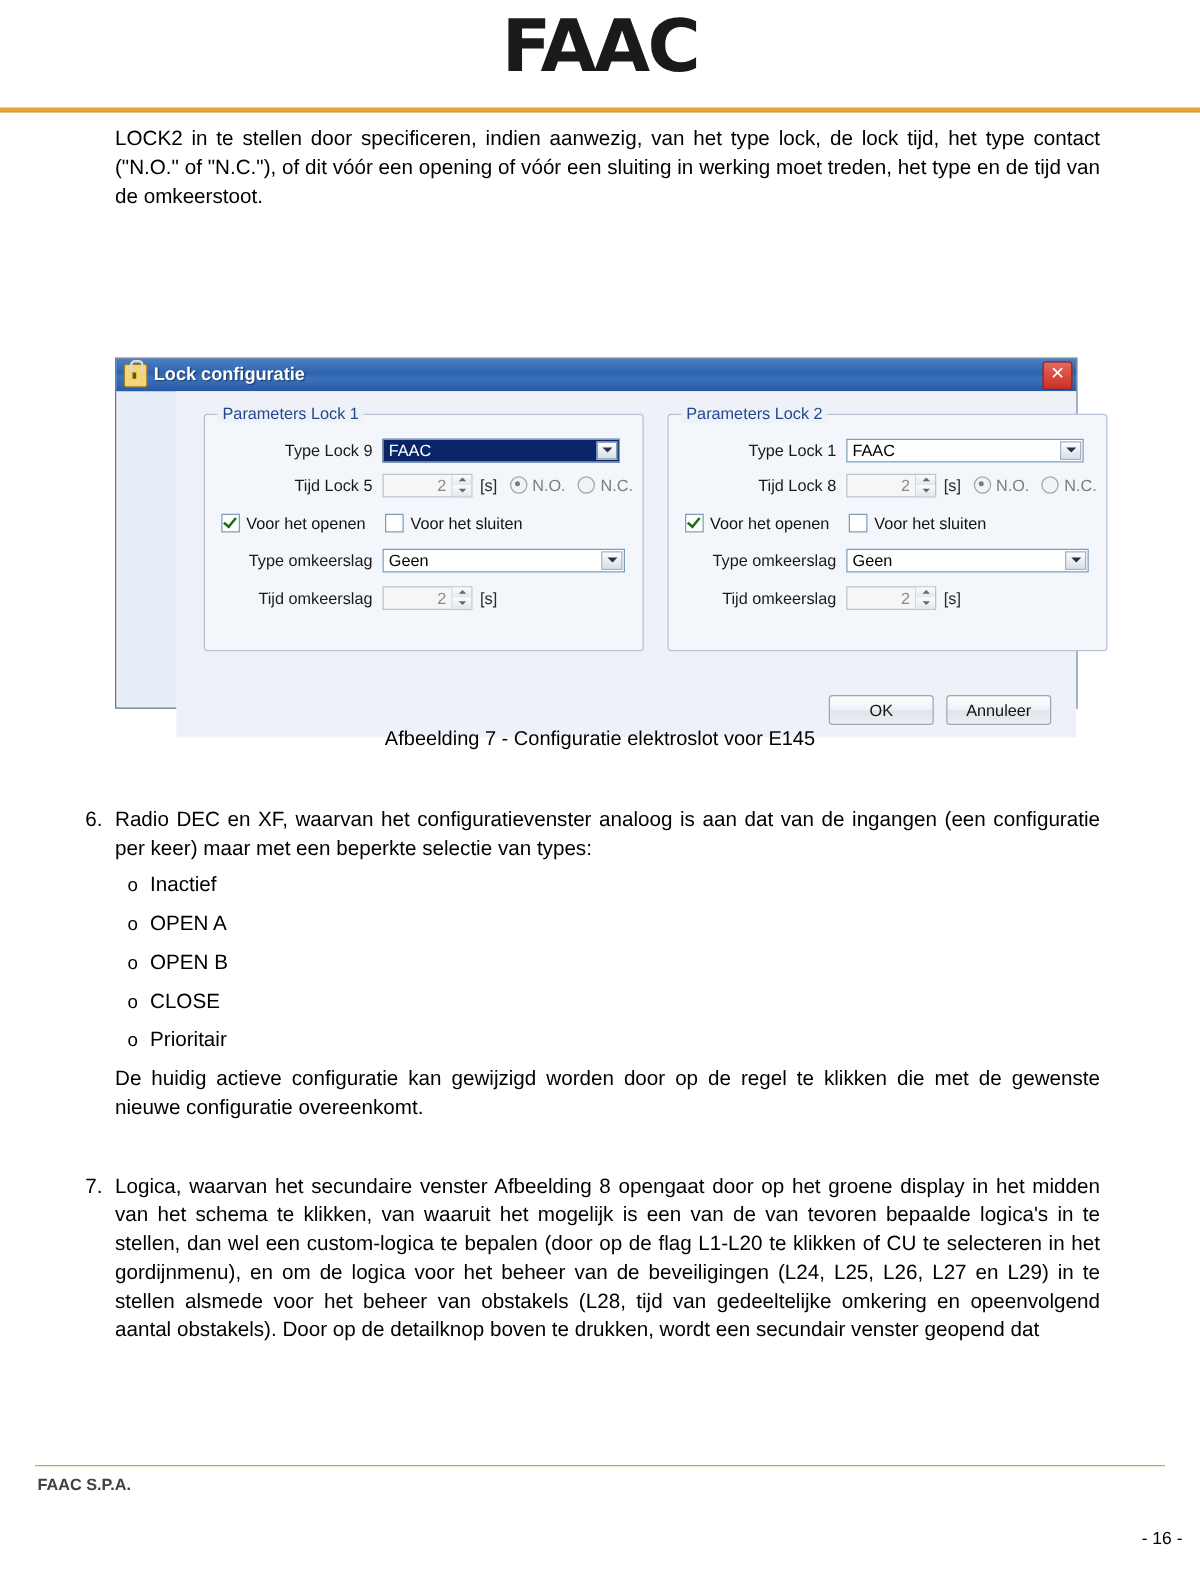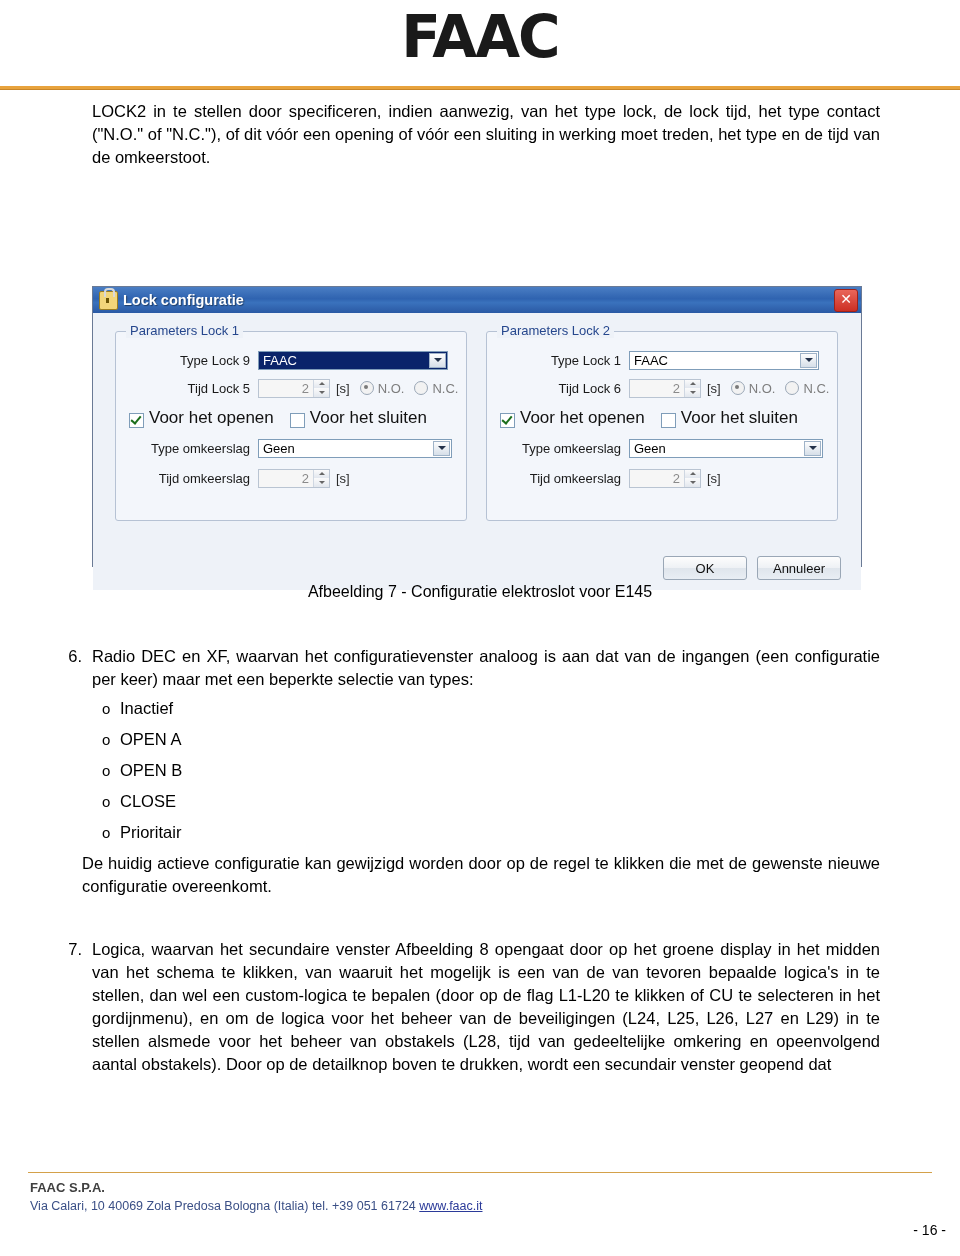--- a/index.html
+++ b/index.html
@@ -149,20 +149,21 @@
     font-weight: bold;
     line-height: 19px;
     text-align: center;
     font-family: "DejaVu Sans", sans-serif;
   }
   .dialog-body {
     position: relative;
     height: 253px;
     background: #eef2f8;
     padding: 12px;
+    margin-left: 48px;
   }
   .groupbox {
     position: absolute;
     top: 18px;
     border: 1px solid #b6c2d4;
     border-radius: 3px;
     background: #f3f6fb;
     height: 188px;
   }
   .gb1 { left: 22px; width: 350px; }
@@ -300,22 +301,22 @@
   .radio.on .dot::after {
     content: "";
     position: absolute;
     left: 3px; top: 3px;
     width: 4px; height: 4px;
     border-radius: 50%;
     background: #7a7a7a;
   }
   .check {
     display: flex;
-    align-items: flex-end;
-    font-size: 17px;
+    align-items: flex-start;
+    font-size: 13px;
     color: #111;
     white-space: nowrap;
   }
   .check .box {
     width: 13px;
     height: 13px;
     border: 1px solid #7f9db9;
     background: #fff;
     margin-right: 5px;
     position: relative;
@@ -545,21 +546,21 @@
           <span class="lbl" style="width:134px;">Type Lock 1</span>
           <div class="combo" style="margin-left:8px; width:190px;">
             <span class="combo-text">FAAC</span>
             <span class="combo-arrow">
                 <i></i>
               </span>
           </div>
         </div>
 
         <div class="row" style="top:46px;">
-          <span class="lbl" style="width:134px;">Tijd Lock 6</span>
+          <span class="lbl" style="width:134px;">Tijd Lock 8</span>
           <div class="spin" style="margin-left:8px;">
             <span class="spin-val">2</span>
             <span class="spin-btns">
                 <span>
                   <i class="up"></i>
                 </span>
                 <span>
                   <i class="dn"></i>
                 </span>
               </span>
@@ -642,30 +643,29 @@
         </li>
       <li>
           <span class="sub-bullet">o</span>
           <span>CLOSE</span>
         </li>
       <li>
           <span class="sub-bullet">o</span>
           <span>Prioritair</span>
         </li>
     </ul>
-    <p class="just" style="margin-left:20px; margin-top:4px;">De huidig actieve configuratie kan gewijzigd worden door op de regel te klikken die met de gewenste nieuwe configuratie overeenkomt.</p>
+    <p class="just" style="margin-left:30px; margin-top:4px;">De huidig actieve configuratie kan gewijzigd worden door op de regel te klikken die met de gewenste nieuwe configuratie overeenkomt.</p>
   </div>
 
   <div style="position:absolute; left:62px; top:938px; width:818px;">
     <div class="list-item">
       <span class="num">7.</span>
       <span class="li-body">Logica, waarvan het secundaire venster Afbeelding 8 opengaat door op het groene display in het midden van het schema te klikken, van waaruit het mogelijk is een van de van tevoren bepaalde logica's in te stellen, dan wel een custom-logica te bepalen (door op de flag L1-L20 te klikken of CU te selecteren in het gordijnmenu),  en om de logica voor het beheer van de beveiligingen (L24, L25, L26, L27 en L29) in te stellen alsmede voor het beheer van obstakels (L28, tijd van gedeeltelijke omkering en opeenvolgend aantal obstakels).  Door op de detailknop boven te drukken, wordt een secundair venster geopend dat</span>
     </div>
   </div>
 
   <div class="footer-rule"></div>
   <div class="footer">
     <div class="f1">FAAC S.P.A.</div>
-    <div class="f2"><span>Via Calari, 10 40069 Zola Predosa Bologna (Italia) tel. +39 051 61724 </span><span class="link">www.faac.it</span></div>
   </div>
   <div class="pageno">- 16 -</div>
 
 </div>
 
 </body></html>

